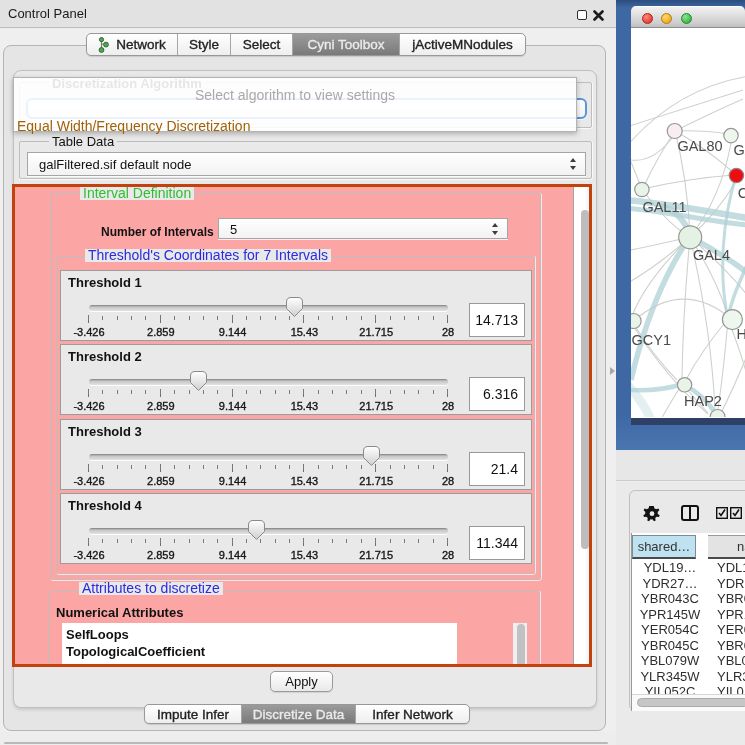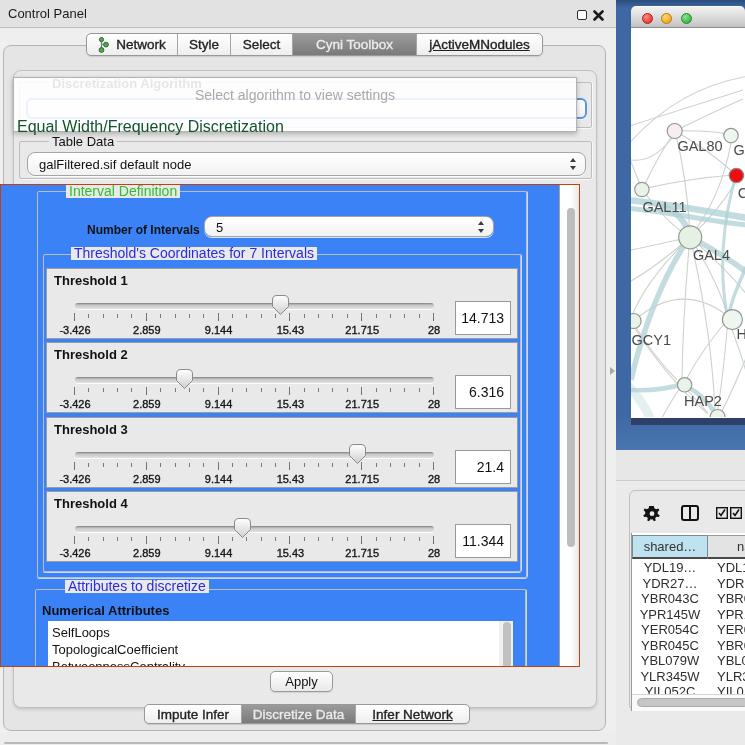--- a/index.html
+++ b/index.html
@@ -7,27 +7,27 @@
 
 #titlebar{left:0;top:0;width:616px;height:28px;background:#e2e2e2;border-bottom:1px solid #bdbdbd;}
 #titlebar .t{position:absolute;left:8px;top:6px;font-size:13px;color:#1a1a1a;}
 #leftbg{left:0;top:29px;width:616px;height:716px;background:#efefef;}
 #outerpanel{left:3px;top:45px;width:603px;height:686px;border:1px solid #b4b4b4;border-radius:8px;background:#e5e5e5;}
 #innerpanel{left:13px;top:70px;width:584px;height:638px;border:1px solid #c0c0c0;border-radius:8px;background:#e9e9e9;box-shadow:0 2px 3px rgba(0,0,0,0.12);}
 #leftbottom{left:0;top:732px;width:616px;height:13px;background:#ededed;}
 
 .seg{position:absolute;display:flex;border:1px solid #989898;border-radius:5px;background:linear-gradient(#ffffff,#eeeeee);box-shadow:0 1px 1px rgba(0,0,0,0.12);overflow:hidden;}
 .seg span{display:flex;align-items:center;justify-content:center;font-size:13.5px;font-weight:500;-webkit-text-stroke:0.35px currentColor;color:#222;border-right:1px solid #a6a6a6;white-space:nowrap;}
-.seg span:last-child{border-right:none;text-decoration:underline;}
+.seg span:last-child{border-right:none;}
 .seg span.sel{background:linear-gradient(#9b9b9b,#7a7a7a);color:#ebebeb;}
 
 .grp{position:absolute;border:1px solid #bdbdbd;border-radius:2px;box-shadow:inset 0 0 0 0 #fff,0 1px 0 rgba(255,255,255,0.7),1px 0 0 rgba(255,255,255,0.7);}
 .gtitle{position:absolute;background:#e9e9e9;padding:0 3px;font-size:13px;line-height:13px;white-space:nowrap;margin-left:24px;}
 
-.combo{position:absolute;background:linear-gradient(#ffffff,#f2f2f2);border:1px solid #a5a5a5;border-radius:8px;box-shadow:0 1px 0 rgba(255,255,255,0.8);}
+.combo{position:absolute;background:linear-gradient(#ffffff,#f2f2f2);border:1px solid #a5a5a5;border-radius:0;box-shadow:0 1px 0 rgba(255,255,255,0.8);}
 .combo .txt{position:absolute;left:11px;top:50%;transform:translateY(-50%);font-size:13px;color:#111;}
 .arrows{position:absolute;right:8px;top:50%;transform:translateY(-50%);width:7px;height:12px;}
 .arrows:before,.arrows:after{content:"";position:absolute;left:0;border-left:3.5px solid transparent;border-right:3.5px solid transparent;}
 .arrows:before{top:0;border-bottom:4.5px solid #3c3c3c;}
 .arrows:after{bottom:0;border-top:4.5px solid #3c3c3c;}
 
 .thbox{position:absolute;left:45px;width:472px;height:71px;border:1px solid #9c9c9c;background:#e9e9e9;}
 .thbox .lab{position:absolute;left:7px;top:4px;font-weight:bold;font-size:13px;}
 .track{position:absolute;left:28px;width:359px;top:34px;height:6px;border-radius:3px;background:linear-gradient(#828282 0,#9e9e9e 1px,#c6c6c6 2px,#e2e2e2 6px);box-shadow:0 1px 0 rgba(255,255,255,0.9);}
 .minticks{position:absolute;left:27px;width:361px;top:45px;height:4px;background:repeating-linear-gradient(to right,#7a7a7a 0,#7a7a7a 1px,transparent 1px,transparent 14.36px);}
@@ -55,36 +55,36 @@
 <div class="seg" style="left:86px;top:33px;height:23px;">
   <span style="width:91px;"><svg width="12" height="17" viewBox="0 0 12 17" style="margin-right:6px;">
         <line x1="3.5" y1="4" x2="3.5" y2="14" stroke="#6a8a6a" stroke-width="1.2"></line>
         <line x1="3.5" y1="8" x2="7.5" y2="8.5" stroke="#6a8a6a" stroke-width="1.2"></line>
         <circle cx="3.5" cy="3.6" r="2.1" fill="#57a257" stroke="#2f6b31"></circle>
         <circle cx="8" cy="8.6" r="2.4" fill="#57a257" stroke="#2f6b31"></circle>
         <circle cx="3.5" cy="14" r="2.4" fill="#57a257" stroke="#2f6b31"></circle>
       </svg>Network</span>
   <span style="width:53px;">Style</span>
   <span style="width:62px;">Select</span>
-  <span class="sel" style="width:124px;">Cyni Toolbox</span>
+  <span class="sel" style="width:107px;">Cyni Toolbox</span>
   <span style="width:125px;">jActiveMNodules</span>
 </div>
 
 <div class="grp" style="left:19px;top:82px;width:573px;height:46px;"></div>
 <div class="gtitle abs" style="left:25px;top:77px;background:#e9e9e9;font-weight:bold;color:#333;">Discretization Algorithm</div>
 <div class="combo" style="left:26px;top:98px;width:561px;height:21px;border:2px solid #5a96d8;border-radius:6px;"></div>
 
 <div class="grp" style="left:19px;top:141px;width:573px;height:38px;"></div>
 <div class="gtitle abs" style="left:25px;top:135px;">Table Data</div>
 <div class="combo" style="left:27px;top:152px;width:559px;height:24px;">
     <span class="txt">galFiltered.sif default node</span>
     <div class="arrows"></div>
   </div>
 
-<div class="abs" id="scrollpane" style="left:0;top:184px;width:580px;height:483px;border:1px solid #c2410c;background:#3b82f6;overflow:hidden;">
+<div class="abs" id="scrollpane" style="left:12px;top:184px;width:580px;height:483px;border:3px solid #c2410c;background:#fca5a5;overflow:hidden;">
 
   <div class="grp" style="left:36px;top:6px;width:490px;height:387px;"></div>
   <div class="gtitle abs" style="left:41px;top:0px;color:#2fbf2f;font-size:14px;">Interval Definition</div>
   <div class="abs" style="left:86px;top:38px;font-weight:bold;font-size:12px;">Number of Intervals</div>
   <div class="combo" style="left:203px;top:31px;width:290px;height:21px;">
       <span class="txt">5</span>
       <div class="arrows"></div>
     </div>
 
   <div class="grp" style="left:42px;top:69px;width:478px;height:318px;"></div>
@@ -157,21 +157,21 @@
       <span class="tlab" style="left:387px;">28</span>
     <svg class="thumb" style="left:187px;" width="17" height="21" viewBox="0 0 17 21">
         <path d="M5 0.5 L12 0.5 Q16.5 0.5 16.5 5 L16.5 11.5 L8.5 19.5 L0.5 11.5 L0.5 5 Q0.5 0.5 5 0.5 Z" fill="url(#tg)" stroke="#8a8a8a"></path>
       </svg>
     <div class="vfield">11.344</div>
   </div>
 
   <div class="grp" style="left:34px;top:404px;width:491px;height:90px;"></div>
   <div class="gtitle abs" style="left:40px;top:395px;color:#2a2ae0;font-size:14px;">Attributes to discretize</div>
   <div class="abs" style="left:41px;top:418px;font-weight:bold;font-size:13px;">Numerical Attributes</div>
-  <div class="abs" style="left:47px;top:436px;width:451px;height:47px;background:#fff;">
+  <div class="abs" style="left:47px;top:436px;width:395px;height:47px;background:#fff;font-weight:bold;">
     <div class="li" style="position:absolute;left:4px;top:3px;">SelfLoops</div>
     <div class="li" style="position:absolute;left:4px;top:20px;">TopologicalCoefficient</div>
     <div class="li" style="position:absolute;left:4px;top:37px;">BetweennessCentrality</div>
   </div>
   <div class="abs" style="left:498px;top:436px;width:14px;height:47px;background:#f0f0f0;"></div>
   <div class="abs" style="left:502px;top:437px;width:8px;height:46px;border-radius:4px;background:#c1c1c1;"></div>
 
   <div class="abs" style="left:558px;top:0;width:1px;height:483px;background:#a2a2a2;"></div>
   <div class="abs" style="left:559px;top:0;width:19px;height:483px;background:linear-gradient(to right,#ffffff 0,#ffffff 55%,#e8e8e8 100%);"></div>
   <div class="abs" style="left:566px;top:23px;width:8px;height:339px;border-radius:4px;background:#bdbdbd;"></div>
@@ -180,21 +180,21 @@
 <div class="abs" style="left:270px;top:671px;width:63px;height:21px;border:1px solid #9b9b9b;border-radius:5px;background:linear-gradient(#ffffff,#e9e9e9);box-shadow:0 1px 1px rgba(0,0,0,0.1);text-align:center;line-height:19px;font-size:13px;">Apply</div>
 
 <div class="seg" style="left:144px;top:704px;height:20px;">
   <span style="width:97px;">Impute Infer</span>
   <span class="sel" style="width:114px;">Discretize Data</span>
   <span style="width:113px;">Infer Network</span>
 </div>
 
 <div class="abs" id="popup" style="left:13px;top:77px;width:564px;height:55px;background:rgba(255,255,255,0.88);border:1px solid #b3b3b3;box-shadow:0 2px 5px rgba(0,0,0,0.25);z-index:50;">
   <div class="abs" style="left:0;top:9px;width:100%;text-align:center;color:#a9a9a9;font-size:14px;">Select algorithm to view settings</div>
-  <div class="abs" style="left:3px;top:40px;font-size:16px;color:#14532d;">Equal Width/Frequency Discretization</div>
+  <div class="abs" style="left:3px;top:40px;font-size:14px;color:#a16207;">Equal Width/Frequency Discretization</div>
 </div>
 
 <div class="abs" style="left:610px;top:367px;width:0;height:0;border-top:4px solid transparent;border-bottom:4px solid transparent;border-left:5px solid #a8a8a8;"></div>
 
 <div class="abs" style="left:616px;top:0;width:129px;height:450px;background:linear-gradient(#2c4d7d,#3e68a4 8px,#3e68a4 92%,#4a76af);"></div>
 
 <div class="abs" id="netwin" style="left:631px;top:6px;width:114px;height:412px;border-radius:5px 5px 0 0;overflow:hidden;">
   <div class="abs" style="left:0;top:0;width:114px;height:22px;background:linear-gradient(#f2f2f2,#cbcbcb 85%,#bebebe);border-bottom:1px solid #8e8e8e;border-top:1px solid #fdfdfd;">
     <div class="abs" style="left:11px;top:5.5px;width:11px;height:11px;border-radius:50%;background:radial-gradient(circle at 35% 30%,#ff8a7f,#ee4b40 60%,#d3362b);border:0.5px solid #ad2219;"></div>
     <div class="abs" style="left:30px;top:5.5px;width:11px;height:11px;border-radius:50%;background:radial-gradient(circle at 35% 30%,#ffd97a,#f6b228 60%,#dd9c1a);border:0.5px solid #b27a12;"></div>
@@ -287,19 +287,19 @@
   </div>
 
 <svg class="abs" style="left:716px;top:507px;" width="26px" height="12" viewBox="0 0 26 12">
     <rect x="0.7" y="0.7" width="10.6" height="10.6" fill="none" stroke="#111" stroke-width="1.4"></rect>
     <path d="M3 6 L5 8.5 L9 2.5" fill="none" stroke="#111" stroke-width="1.6"></path>
     <rect x="14.7" y="0.7" width="10.6" height="10.6" fill="none" stroke="#111" stroke-width="1.4"></rect>
     <path d="M17 6 L19 8.5 L23 2.5" fill="none" stroke="#111" stroke-width="1.6"></path>
   </svg>
 
 <div class="abs" style="left:631px;top:533px;width:114px;height:178px;background:#fff;border-left:1px solid #9a9a9a;overflow:hidden;">
-  <div class="abs" style="left:0;top:2px;width:76px;height:24px;background:#bfe2f1;border:1px solid #7d8b94;border-bottom:2px solid #4a4a4a;text-align:center;line-height:22px;font-size:13px;color:#333;">shared…</div>
+  <div class="abs" style="left:0;top:2px;width:64px;height:24px;background:#bfe2f1;border:1px solid #7d8b94;border-bottom:2px solid #4a4a4a;text-align:center;line-height:22px;font-size:13px;color:#333;">shared…</div>
   <div class="abs" style="left:76px;top:2px;width:38px;height:24px;background:#e3e3e3;border-top:1px solid #9a9a9a;border-bottom:2px solid #4a4a4a;font-size:13px;color:#333;line-height:22px;"><span style="margin-left:29px;">na</span></div>
   <div class="abs" style="left:0;top:27px;width:76px;text-align:center;font-size:13px;color:#2e2e2e;line-height:15.5px;">YDL19…<br>YDR27…<br>YBR043C<br>YPR145W<br>YER054C<br>YBR045C<br>YBL079W<br>YLR345W<br>YIL052C</div>
   <div class="abs" style="left:85px;top:27px;font-size:13px;color:#2e2e2e;line-height:15.5px;">YDL1<br>YDR2<br>YBR0<br>YPR1<br>YER0<br>YBR0<br>YBL0<br>YLR3<br>YIL0</div>
   <div class="abs" style="left:0;top:161px;width:114px;height:17px;background:#fafafa;border-top:1px solid #d6d6d6;"></div>
   <div class="abs" style="left:5px;top:165px;width:112px;height:9px;border-radius:4.5px;background:#c6c6c6;border:1px solid #ababab;"></div>
 </div>
 
 </body></html>

